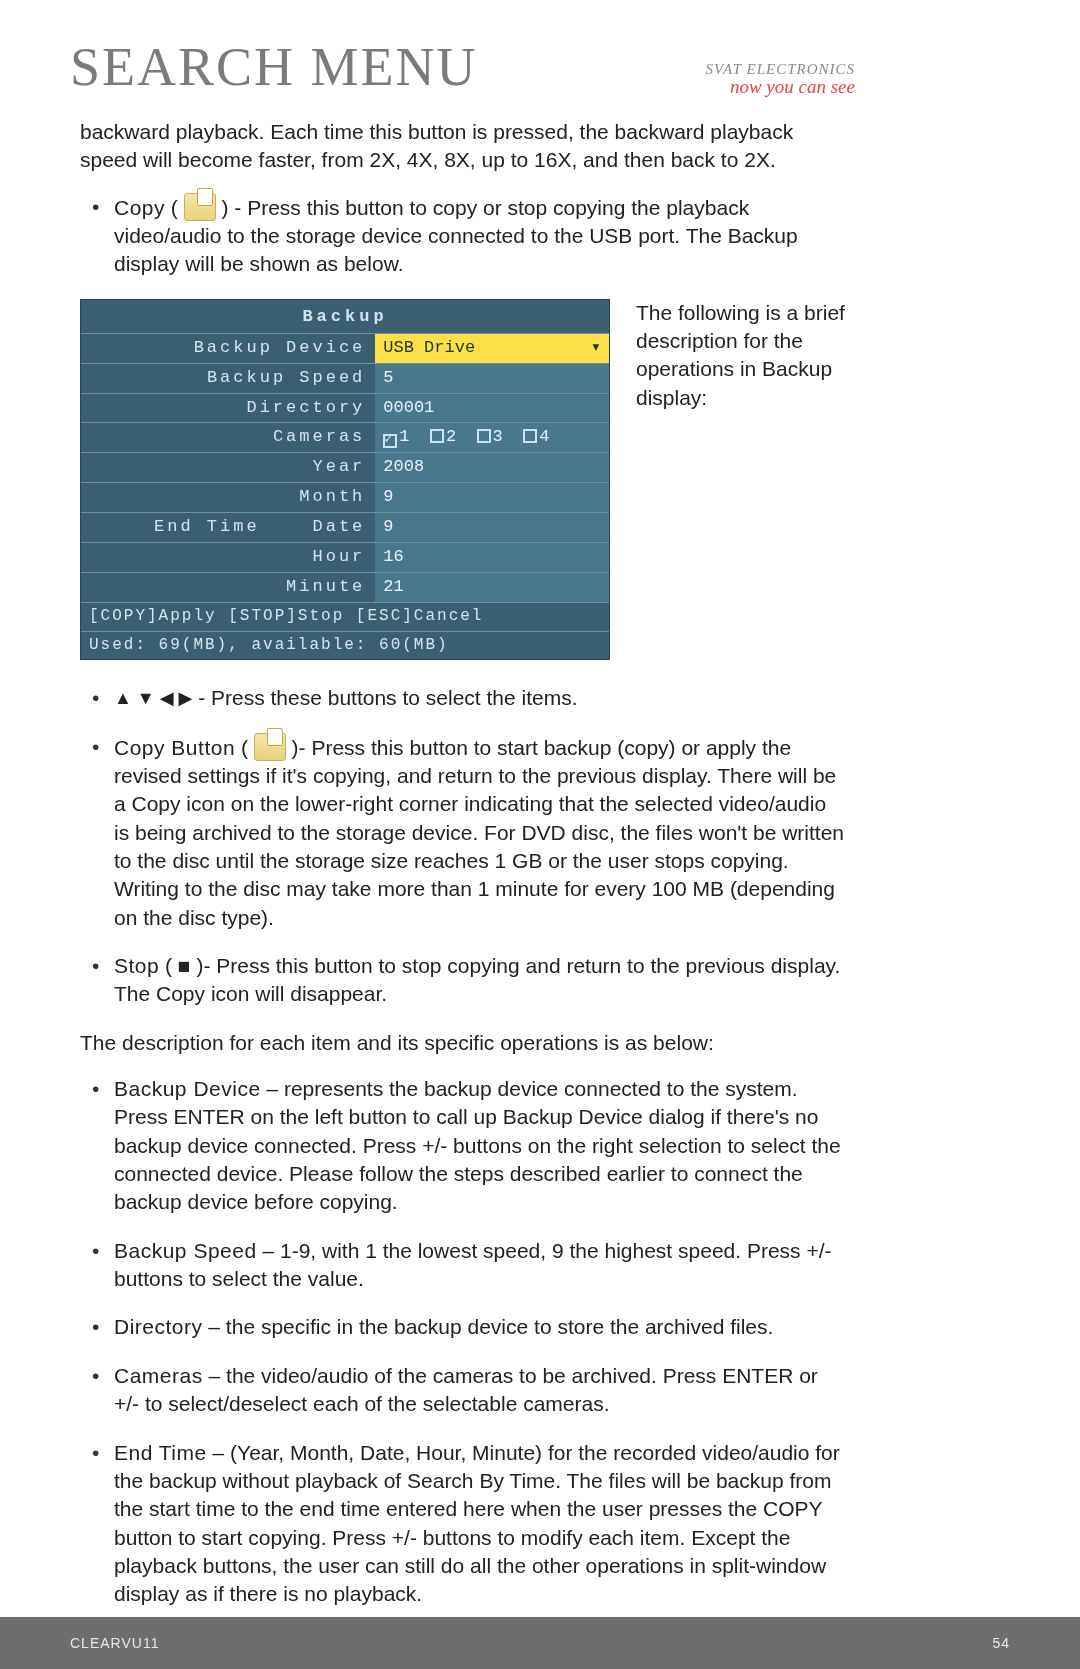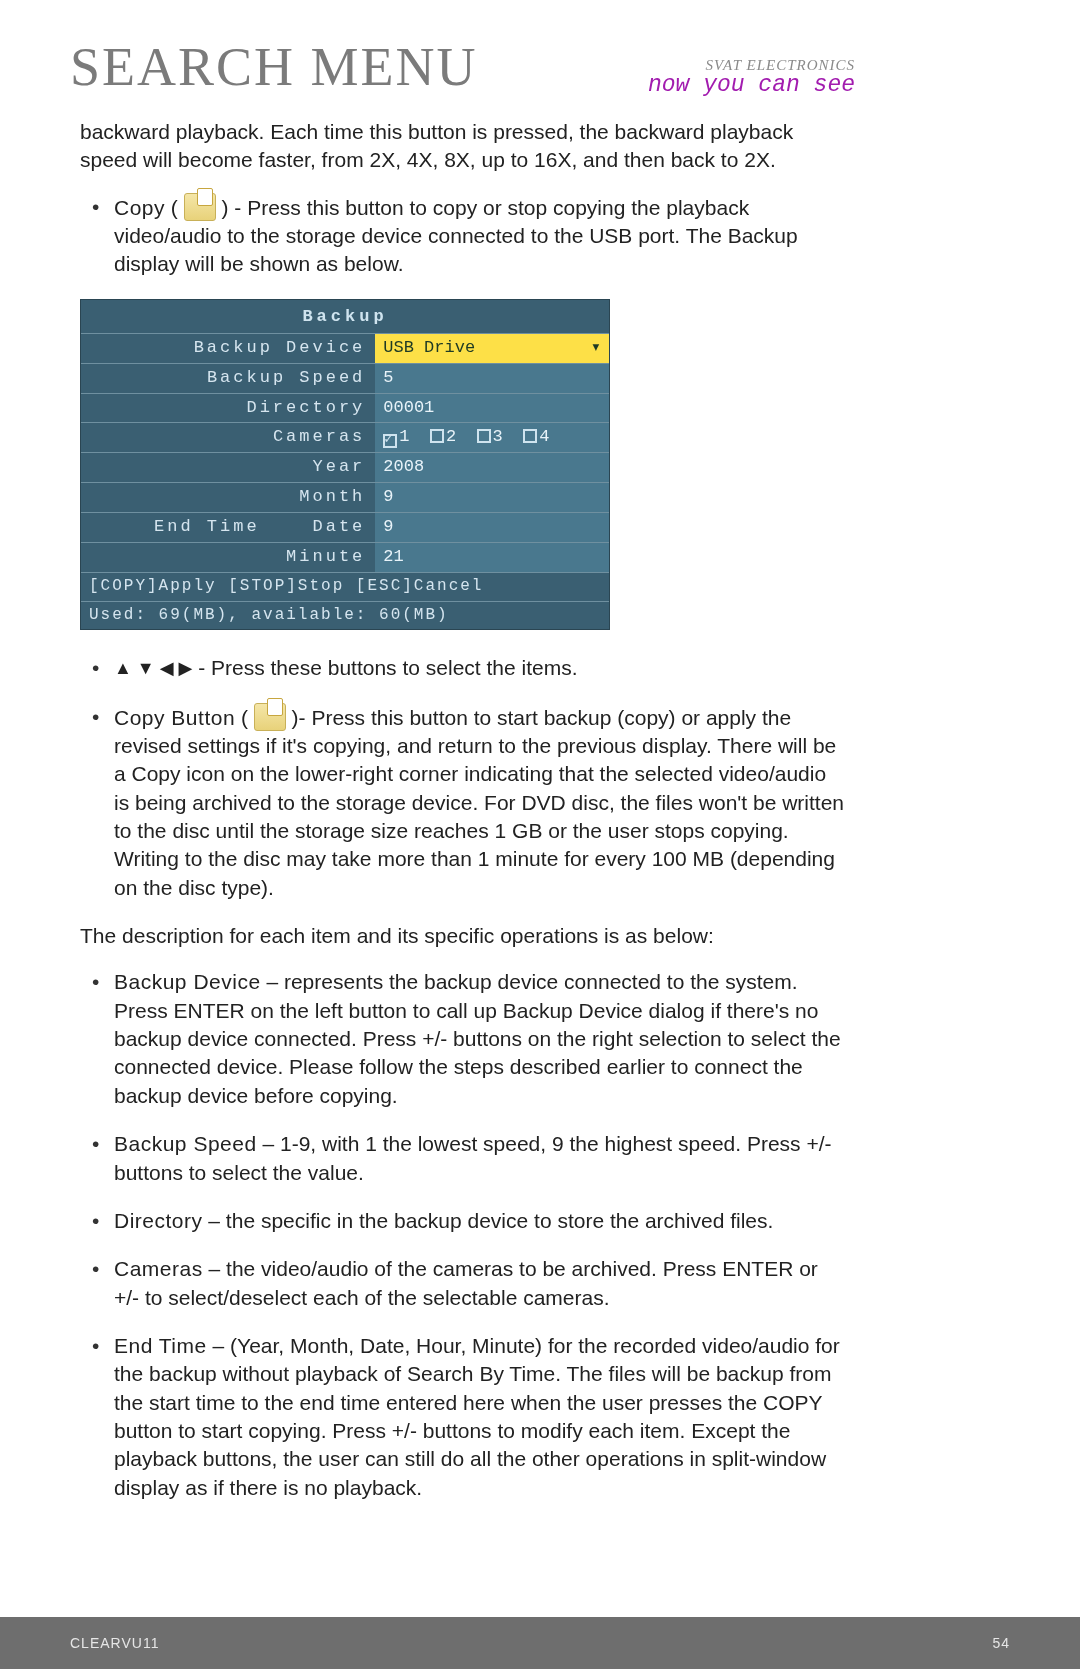--- a/index.html
+++ b/index.html
@@ -2,21 +2,21 @@
 <html><head>
 <meta charset="utf-8">
 <style>
   * { box-sizing: border-box; margin: 0; padding: 0; }
   html, body { width: 1080px; height: 1669px; background: #fff; font-family: "Myriad Pro", "Segoe UI", Arial, sans-serif; color: #333; }
   .page { position: relative; width: 925px; height: 1669px; padding: 36px 70px 0 70px; }
   .header-row { display: flex; justify-content: space-between; align-items: flex-end; margin-bottom: 20px; }
   .title { font-size: 54px; letter-spacing: 2px; color: #7b7b7b; font-weight: 300; font-family: "Trajan Pro", "Times New Roman", serif; text-transform: uppercase; }
   .brand-block { text-align: right; }
   .brand1 { font-size: 15px; font-style: italic; letter-spacing: 1px; color: #8a8a8a; font-family: Georgia, serif; }
-  .brand2 { font-size: 23px; font-style: italic; color: #a21caf; font-family: Liberation Mono, monospace; margin-top: -2px; }
+  .brand2 { font-size: 19px; font-style: italic; color: #ef4444; font-family: Liberation Serif, serif; margin-top: -2px; }
   .content { padding: 0 10px; font-size: 21px; line-height: 1.35; color: #222; }
   .para { margin: 0 0 18px 0; }
   ul.bullets { list-style: none; padding-left: 22px; margin-bottom: 18px; }
   ul.bullets > li { position: relative; padding-left: 12px; margin-bottom: 20px; }
   ul.bullets > li::before { content: "•"; position: absolute; left: -10px; top: 0; color: #333; }
   .term { font-family: "Arial Narrow", Arial, sans-serif; letter-spacing: 0.5px; font-weight: 400; color: #222; }
   .sym { font-family: Arial, sans-serif; font-size: 18px; vertical-align: 1px; }
   .copy-icon { display: inline-block; width: 32px; height: 28px; background: linear-gradient(#f5e6a8,#e8d27a); border: 1px solid #c8b058; border-radius: 3px; position: relative; vertical-align: -6px; }
   .copy-icon::after { content: ""; position: absolute; top: -6px; left: 12px; width: 14px; height: 16px; background: #fff; border: 1px solid #c7a63f; border-radius: 2px; }
   .screenshot-row { display: flex; gap: 26px; margin: 6px 0 24px 0; align-items: flex-start; }
@@ -91,38 +91,46 @@
                 <td class="lbl">Month</td>
               <td class="val">9</td>
               </tr>
           <tr>
                 <td class="lbl">
                 <span style="letter-spacing:3px">End Time</span>&nbsp;&nbsp;&nbsp;
                 <span>Date</span></td>
               <td class="val">9</td>
               </tr>
           <tr>
+                <td class="lbl">Hour</td>
+              <td class="val">16</td>
+              </tr>
+          <tr>
                 <td class="lbl">Minute</td>
               <td class="val">21</td>
               </tr>
         </tbody>
           </table>
         <div class="scr-foot">[COPY]Apply   [STOP]Stop      [ESC]Cancel</div>
         <div class="scr-foot">Used: 69(MB), available: 60(MB)</div>
       </div>
+      <div class="side-note">The following is a brief description for the operations in Backup display:</div>
     </div>
 
     <ul class="bullets">
       <li>
         <span class="sym">▲ ▼ ◀ ▶</span>
         <span>- Press these buttons to select the items.</span>
       </li>
       <li>
         <span class="term">Copy Button</span>
         ( <span class="copy-icon"></span><span> )- Press this button to start backup (copy) or apply the revised settings if it's copying, and return to the previous display. There will be a Copy icon on the lower-right corner indicating that the selected video/audio is being archived to the storage device. For DVD disc, the files won't be written to the disc until the storage size reaches 1 GB or the user stops copying. Writing to the disc may take more than 1 minute for every 100 MB (depending on the disc type).</span>
+      </li>
+      <li>
+        <span class="term">Stop</span><span> ( ■ )- Press this button to stop copying and return to the previous display. The Copy icon will disappear.</span>
       </li>
     </ul>
 
     <p class="para">The description for each item and its specific operations is as below:</p>
 
     <ul class="bullets">
       <li>
         <span class="term">Backup Device</span><span> – represents the backup device connected to the system. Press ENTER on the left button to call up Backup Device dialog if there's no backup device connected. Press +/- buttons on the right selection to select the connected device. Please follow the steps described earlier to connect the backup device before copying.</span>
       </li>
       <li>

